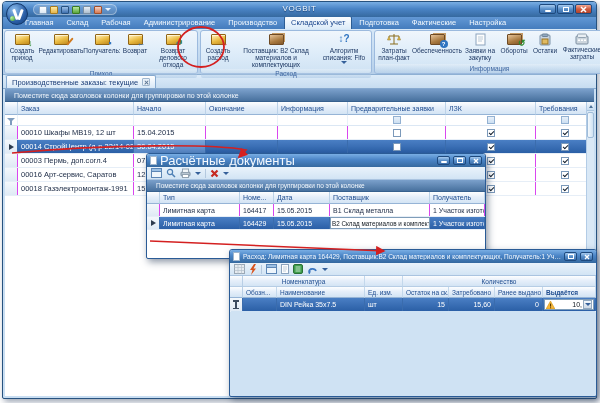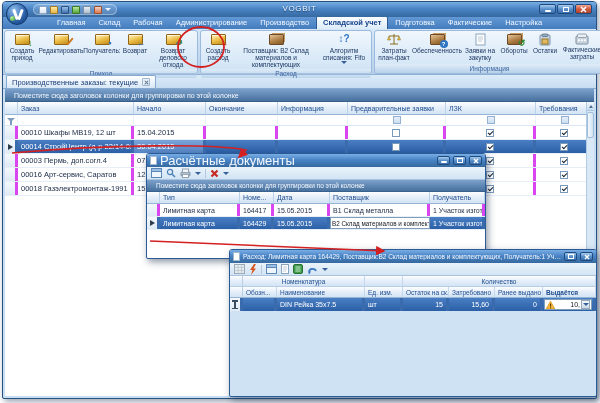--- a/index.html
+++ b/index.html
@@ -33,23 +33,23 @@
             text-shadow:0 1px 1px #1d4577;letter-spacing:.6px;}
   .winbtns{position:absolute;right:4px;top:2px;display:flex;gap:1px;z-index:5;}
   .wbtn{width:17px;height:10px;border:1px solid #1e4a7e;border-radius:2px;display:flex;align-items:center;justify-content:center;
         background:linear-gradient(#a7cbf0,#5a90ca 50%,#3c70ae);}
   .wbtn.close{background:linear-gradient(#f2a893,#d05c41 50%,#b0432c);}
   .g-min{width:6px;height:2px;background:#fff;margin-top:3px;border-radius:1px;}
   .g-max{width:6px;height:5px;border:1px solid #fff;}
   .wbtn.small{width:13px;height:9px;}
 
   
-  .tabstrip{height:12px;background:linear-gradient(#6298d5,#447cbd);display:flex;align-items:flex-end;padding-left:48px;gap:1px;}
+  .tabstrip{height:12px;background:linear-gradient(#6298d5,#447cbd);display:flex;align-items:flex-end;padding-left:16px;gap:1px;}
   .rtab{font-size:7.5px;color:#f2f8fe;padding:1px 6px 2px;border-radius:2px 2px 0 0;white-space:nowrap;}
-  .rtab.active{background:linear-gradient(#fcfdff,#dcebf9);color:#15428b;border:1px solid #2c5d94;border-bottom:none;padding:1px 6px 2px;font-weight:bold;}
+  .rtab.active{background:linear-gradient(#fcfdff,#dcebf9);color:#15428b;border:1px solid #2c5d94;border-bottom:none;padding:1px 6px 2px;}
 
   
   .ribbon{height:46px;background:linear-gradient(#d6e7f7,#c3daf0 60%,#b6cfe9);border-bottom:1px solid #8eb0d3;
           display:flex;padding:1px 1px 0;gap:2px;}
   .rgroup{border:1px solid #9cbade;border-radius:3px;display:flex;flex-direction:column;
           background:linear-gradient(#f0f6fc,#ddecf9 55%,#cfe2f3);}
   .rbtns{flex:1;display:flex;align-items:stretch;padding:1px 1px 0;gap:1px;}
   .rcap{height:9px;font-size:6.5px;color:#3e66a0;text-align:center;line-height:9px;
         background:linear-gradient(rgba(255,255,255,.25),rgba(150,185,220,.4));border-radius:0 0 2px 2px;}
   .rbtn{display:flex;flex-direction:column;align-items:center;justify-content:flex-start;text-align:center;
@@ -88,21 +88,21 @@
   .ghint{height:13px;background:linear-gradient(#7ba0cb,#48719e);color:#f2f7fc;font-size:7px;line-height:13px;
          padding-left:9px;border-bottom:1px solid #38618e;white-space:nowrap;overflow:hidden;}
   .grow{display:flex;width:100%;}
   .gc{border-right:1px solid #c3d8ec;padding:0 3px;overflow:hidden;white-space:nowrap;display:flex;align-items:center;}
   .ghd .gc{background:linear-gradient(#fdfeff,#e6effa 45%,#d3e4f4);color:#1e4c8f;font-size:7px;
            border-bottom:1px solid #96b4d6;border-right:1px solid #bcd2e8;}
   .ind{background:linear-gradient(#f4f8fc,#dfeaf5);border-right:1px solid #b9cfe6;justify-content:center;padding:0;}
   .num{justify-content:flex-end;}
   .ctr{justify-content:center;}
   .drow{background:#fff;color:#22304a;font-size:7.5px;border-bottom:1px solid #e6eef7;}
-  .drow .gc{border-right:3px solid #d946ef;}
+  .drow .gc{border-right:1px solid #d946ef;}
   .drow.sel{background:linear-gradient(#4a7fc4,#2b5fa6);color:#fff;}
   .drow.sel .gc{border-right-color:#3a6cad;}
   .drow.sel .gc.fc{background:linear-gradient(#7aa4d9,#5585c4);}
   .chk{width:8px;height:8px;background:#fff;border:1px solid #7b99ba;position:relative;flex:0 0 auto;}
   .chk.checked::after{content:"";position:absolute;left:1px;top:1.5px;width:4px;height:2px;
       border-left:1.4px solid #15202e;border-bottom:1.4px solid #15202e;transform:rotate(-45deg);}
   .chk.indet{background:linear-gradient(#e8f0f9,#cbdff2);border-color:#93b1d2;}
   .rarrow{width:0;height:0;border-top:3px solid transparent;border-bottom:3px solid transparent;border-left:5px solid #2d3b4e;}
   .funnel{position:relative;width:0;height:0;border-left:4px solid transparent;border-right:4px solid transparent;
           border-top:4px solid #7e9cbd;}

